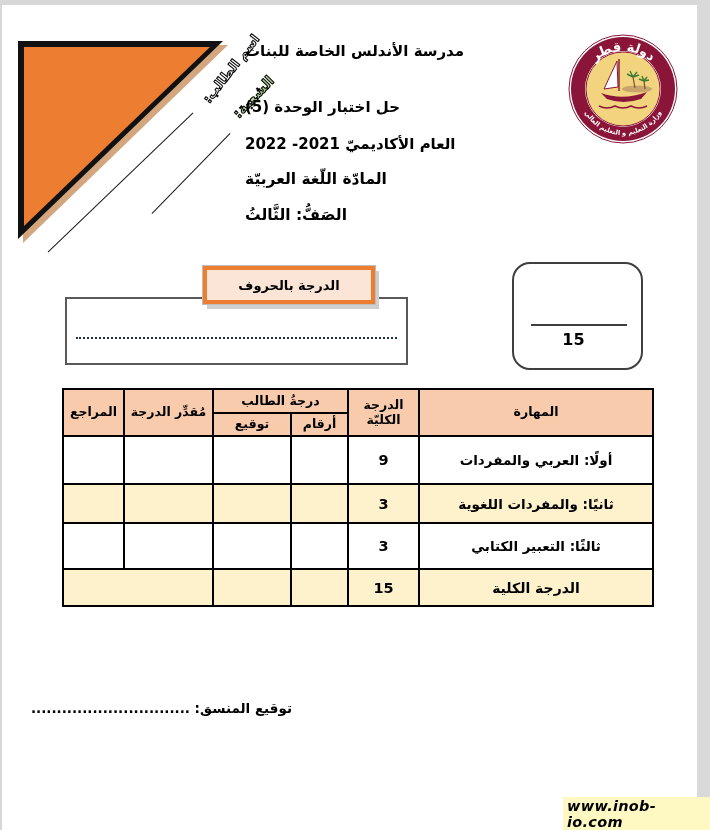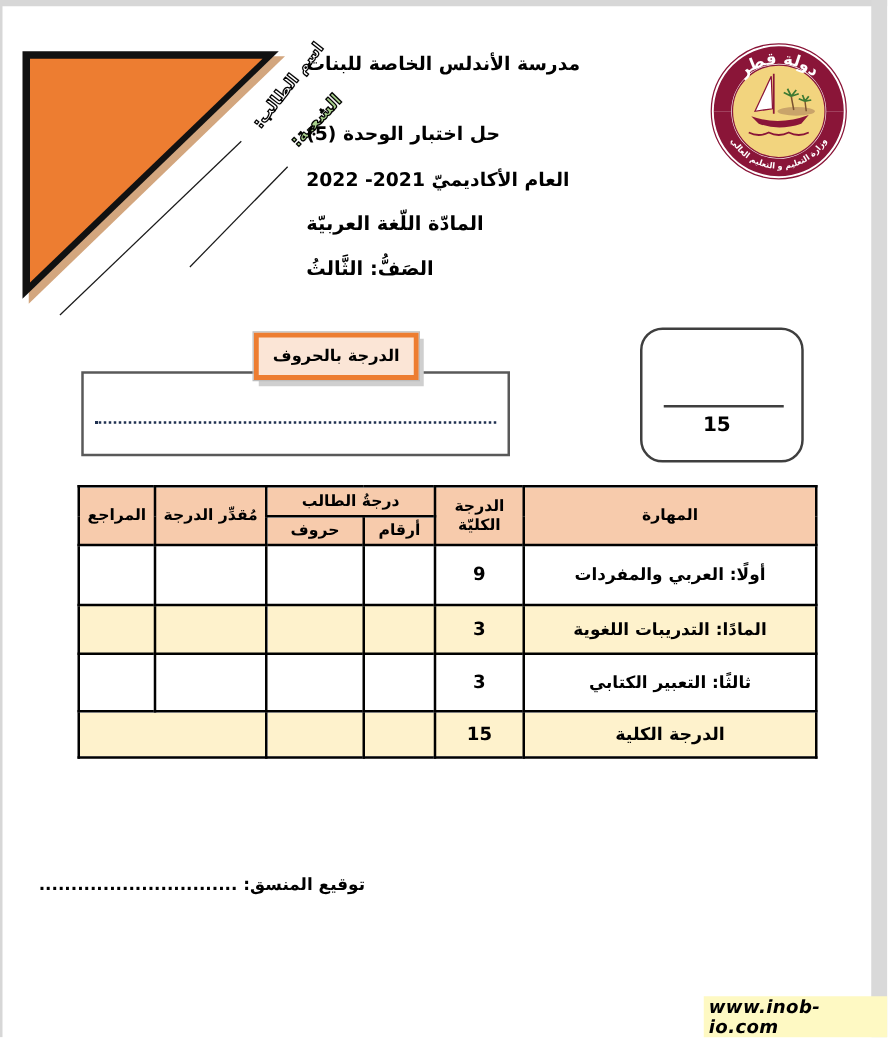--- a/index.html
+++ b/index.html
@@ -33,21 +33,21 @@
   .hl-school  { top:42px; }
   .hl-title   { top:98px; }
   .hl-year    { top:135px; }
   .hl-subject { top:170px; font-size:15.5px; }
   .hl-grade   { top:206px; font-size:15.5px; }
 
   .logo-svg { position:absolute; left:567px; top:33px; }
 
   
   .letters-box {
-    position:absolute; left:203px; top:266px; width:132px; height:38px; z-index:3;
+    position:absolute; left:203px; top:266px; width:172px; height:38px; z-index:3;
     background:#fbe5d6; border:4px solid #ed7d31; outline:1px solid #bdbdbd;
     box-shadow:4px 5px 0 #cfcfcf;
     display:flex; align-items:center; justify-content:center;
     font-weight:bold; font-size:13px; direction:rtl;
   }
   .letters-rect { position:absolute; left:65px; top:297px; width:343px; height:68px;
     border:2px solid #595959; z-index:1; }
   .letters-dotted { position:absolute; left:9px; right:9px; top:38px;
     border-top:2px dotted #1f3050; }
   .total-roundbox { position:absolute; left:512px; top:262px; width:131px; height:108px;
@@ -155,32 +155,32 @@
       <tbody>
           <tr class="row-hA">
         <th rowspan="2">المهارة</th>
         <th rowspan="2">الدرجة الكليّة</th>
         <th colspan="2">درجةُ الطالب</th>
         <th rowspan="2">مُقدِّر الدرجة</th>
         <th rowspan="2">المراجع</th>
       </tr>
       <tr class="row-hB">
         <th>أرقام</th>
-        <th>حروف</th>
+        <th>توقيع</th>
       </tr>
       <tr class="row-1">
         <td class="skill-cell">أولًا: العربي والمفردات</td>
         <td class="num-cell">9</td>
         <td></td>
         <td></td>
         <td></td>
         <td></td>
       </tr>
       <tr class="row-2">
-        <td class="skill-cell">المادًا: التدريبات اللغوية</td>
+        <td class="skill-cell">ثانيًا: والمفردات اللغوية</td>
         <td class="num-cell">3</td>
         <td></td>
         <td></td>
         <td></td>
         <td></td>
       </tr>
       <tr class="row-3">
         <td class="skill-cell">ثالثًا: التعبير الكتابي</td>
         <td class="num-cell">3</td>
         <td></td>

